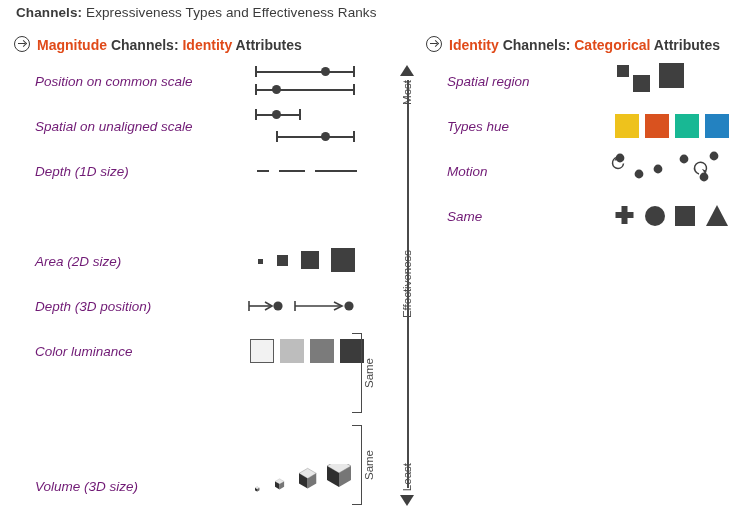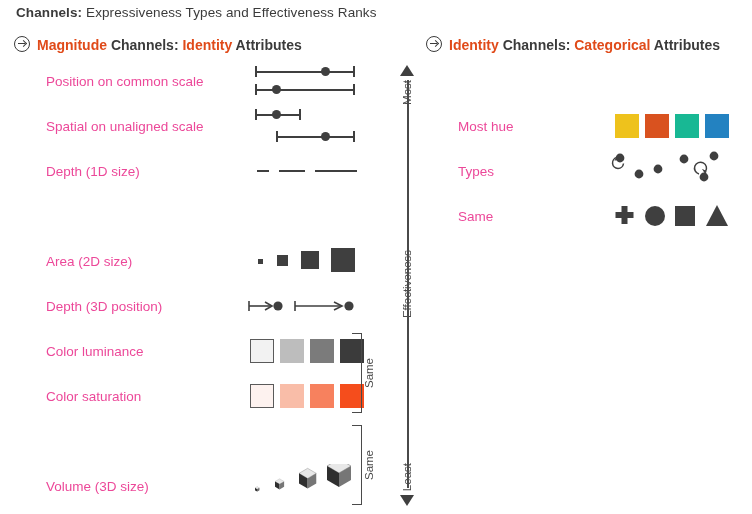--- a/index.html
+++ b/index.html
@@ -29,22 +29,22 @@
     content:"";position:absolute;left:2.5px;top:5.6px;width:7px;height:1.4px;background:#3b3b3b;
   }
   .arrow-bullet::after{
     content:"";position:absolute;left:6.2px;top:3.6px;width:4px;height:4px;
     border-top:1.4px solid #3b3b3b;border-right:1.4px solid #3b3b3b;transform:rotate(45deg);
   }
 
   
   .row{position:absolute;height:44px;}
   .row-label{
-    position:absolute;left:11px;top:50%;transform:translateY(-50%);
-    font-size:13.5px;color:#ec4899;white-space:nowrap;
+    position:absolute;left:0;top:50%;transform:translateY(-50%);
+    font-size:13.5px;color:#701a75;white-space:nowrap;font-style:italic;
   }
   .glyph{position:absolute;left:210px;top:0;width:130px;height:44px;}
   .rglyph{position:absolute;left:160px;top:0;width:130px;height:44px;}
   .line-h{position:absolute;background:#3f3f3f;height:1.6px;}
   .line-v{position:absolute;background:#3f3f3f;width:1.6px;}
   .dot{position:absolute;background:#3f3f3f;border-radius:50%;}
   .sq{position:absolute;background:#3f3f3f;}
   .swatch{position:absolute;}
   .swatch.out{border:1.4px solid #5a5a5a;box-sizing:border-box;}
 
@@ -158,29 +158,20 @@
   <div class="row" style="left:35px;top:329px;width:320px;">
     <div class="row-label">Color luminance</div>
     <div class="glyph">
       <div class="swatch out" style="left:5px;top:10px;width:24px;height:24px;background:#f2f2f2;"></div>
       <div class="swatch" style="left:35px;top:10px;width:24px;height:24px;background:#bdbdbd;"></div>
       <div class="swatch" style="left:65px;top:10px;width:24px;height:24px;background:#7b7b7b;"></div>
       <div class="swatch" style="left:95px;top:10px;width:24px;height:24px;background:#3b3b3b;"></div>
     </div>
   </div>
 
-  <div class="row" style="left:35px;top:374px;width:320px;">
-    <div class="row-label">Color saturation</div>
-    <div class="glyph">
-      <div class="swatch out" style="left:5px;top:10px;width:24px;height:24px;background:#fdf2ef;"></div>
-      <div class="swatch" style="left:35px;top:10px;width:24px;height:24px;background:#f9bda8;"></div>
-      <div class="swatch" style="left:65px;top:10px;width:24px;height:24px;background:#f7815e;"></div>
-      <div class="swatch" style="left:95px;top:10px;width:24px;height:24px;background:#f54d1c;"></div>
-    </div>
-  </div>
 
 
   <div class="row" style="left:35px;top:464px;width:320px;text-align:right;">
     <div class="row-label">Volume (3D size)</div>
     <div class="glyph">
       <svg width="130" height="44" viewBox="0 0 130 44">
 
         <g transform="translate(10,26) scale(0.18)">
           <polygon points="0,-12 12,-19 24,-12 24,2 12,9 0,2" fill="#9a9a9a"></polygon>
           <polygon points="0,-12 12,-5 12,9 0,2" fill="#2f2f2f"></polygon>
@@ -217,33 +208,41 @@
 
   <div id="effect-axis">
     <div class="tri up"></div>
     <div class="axline"></div>
     <div class="tri dn"></div>
     <div class="vtext" id="axis-most">Most</div>
     <div class="vtext" id="axis-mid">Effectiveness</div>
     <div class="vtext" id="axis-least">Least</div>
   </div>
 
+  <div class="row" style="left:447px;top:59px;width:300px;">
+    <div class="row-label">Spatial region</div>
+    <div class="rglyph">
+      <div class="sq" style="left:10px;top:6px;width:12px;height:12px;"></div>
+      <div class="sq" style="left:26px;top:16px;width:17px;height:17px;"></div>
+      <div class="sq" style="left:52px;top:4px;width:25px;height:25px;"></div>
+    </div>
+  </div>
 
   <div class="row" style="left:447px;top:104px;width:300px;">
-    <div class="row-label">Most hue</div>
+    <div class="row-label">Types hue</div>
     <div class="rglyph">
       <div class="swatch" style="left:8px;top:10px;width:24px;height:24px;background:#eec21c;"></div>
       <div class="swatch" style="left:38px;top:10px;width:24px;height:24px;background:#d9521f;"></div>
       <div class="swatch" style="left:68px;top:10px;width:24px;height:24px;background:#18b894;"></div>
       <div class="swatch" style="left:98px;top:10px;width:24px;height:24px;background:#2382c1;"></div>
     </div>
   </div>
 
   <div class="row" style="left:447px;top:149px;width:300px;">
-    <div class="row-label">Types</div>
+    <div class="row-label">Motion</div>
     <div class="rglyph">
       <svg width="130" height="44" viewBox="0 0 130 44">
         <g fill="#3f3f3f">
           <circle cx="13" cy="9" r="4.4"></circle>
           <circle cx="32" cy="25" r="4.4"></circle>
           <circle cx="51" cy="20" r="4.4"></circle>
           <circle cx="77" cy="10" r="4.4"></circle>
           <circle cx="97" cy="28" r="4.4"></circle>
           <circle cx="107" cy="7" r="4.4"></circle>
         </g>

